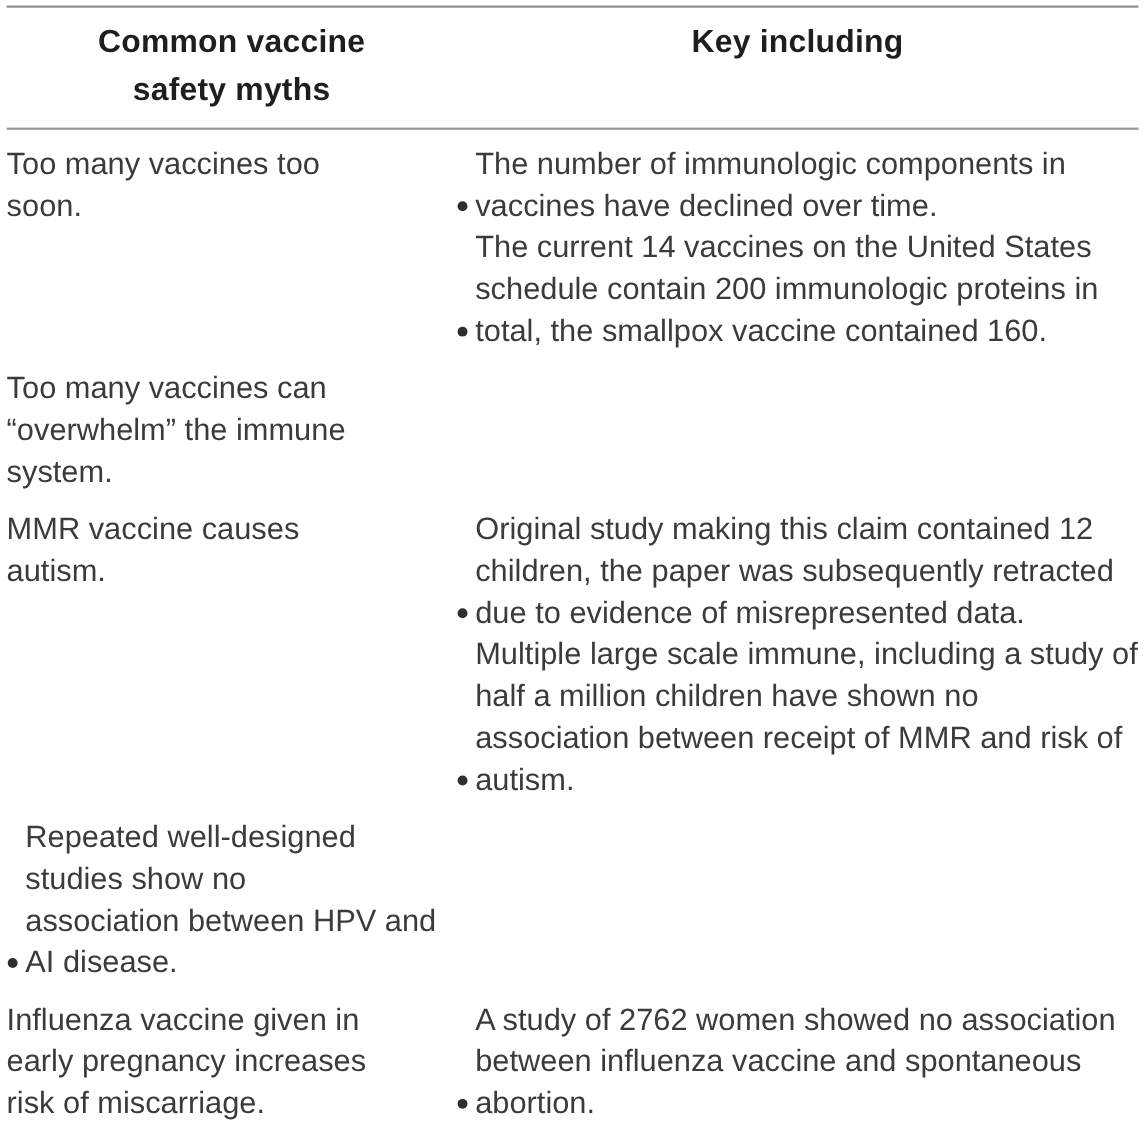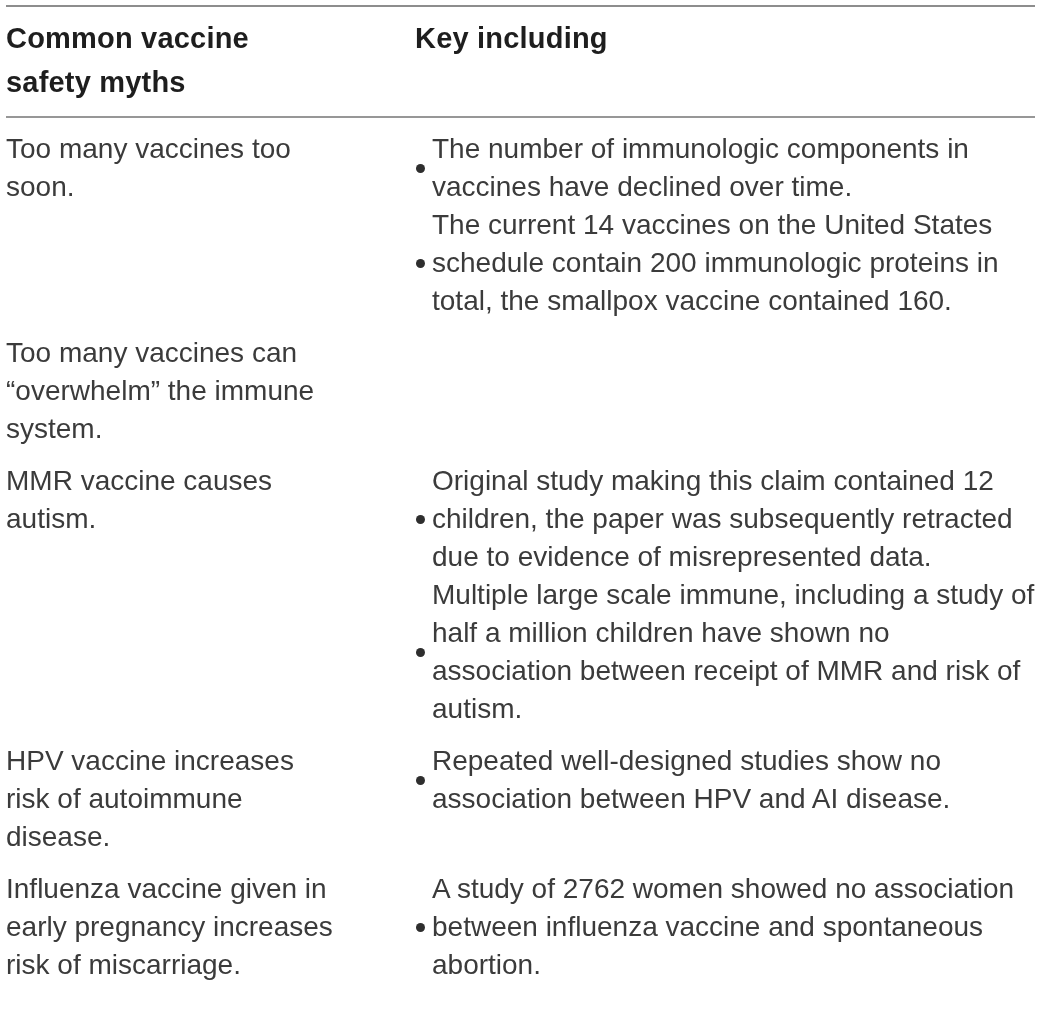--- a/index.html
+++ b/index.html
@@ -13,34 +13,34 @@
   .page { padding:5px 5px 0 6px; }
 
   .rule { height:0; border-top:2px solid #8d8d8d; }
   .rule-mid { border-top:2px solid #979797; }
 
   .grid { display:grid; grid-template-columns:409px 1fr; }
 
   .header-row { padding:9px 0 12px 0; }
   .hcell {
     font-size:29px; font-weight:bold; color:#1e1e1e;
-    line-height:44px; white-space:pre-line; letter-spacing:0.2px;
+    line-height:44px; white-space:pre-line; letter-spacing:0.2px;text-align:center;
   }
 
   .tbody { padding-top:12px; }
   .row { margin-bottom:14px; }
   .row:last-child { margin-bottom:0; }
 
   .myth {
     font-size:28px; line-height:38px; color:#3b3b3b;
     white-space:pre-line; padding-right:20px;
   }
 
   ul.concepts { list-style:none; }
-  ul.concepts li { display:flex; align-items:center; }
+  ul.concepts li { display:flex; align-items:flex-end; }
   .bullet { flex:0 0 17px; position:relative; height:38px; }
   .bullet::after {
     content:""; position:absolute; left:1px; top:15px;
     width:9px; height:9px; border-radius:50%; background:#2e2e2e;
   }
   .concept-text {
     font-size:28px; line-height:38px; color:#3b3b3b;
     white-space:pre-line; flex:1 1 auto;
   }
 </style>
@@ -99,23 +99,20 @@
           <span class="bullet"></span>
           <span class="concept-text">Multiple large scale immune, including a study of
 half a million children have shown no
 association between receipt of MMR and risk of
 autism.</span>
         </li>
       </ul>
     </div>
 
     <div class="grid row">
-      <div class="myth">HPV vaccine increases
-risk of autoimmune
-disease.</div>
       <ul class="concepts">
         <li>
           <span class="bullet"></span>
           <span class="concept-text">Repeated well-designed studies show no
 association between HPV and AI disease.</span>
         </li>
       </ul>
     </div>
 
     <div class="grid row">

